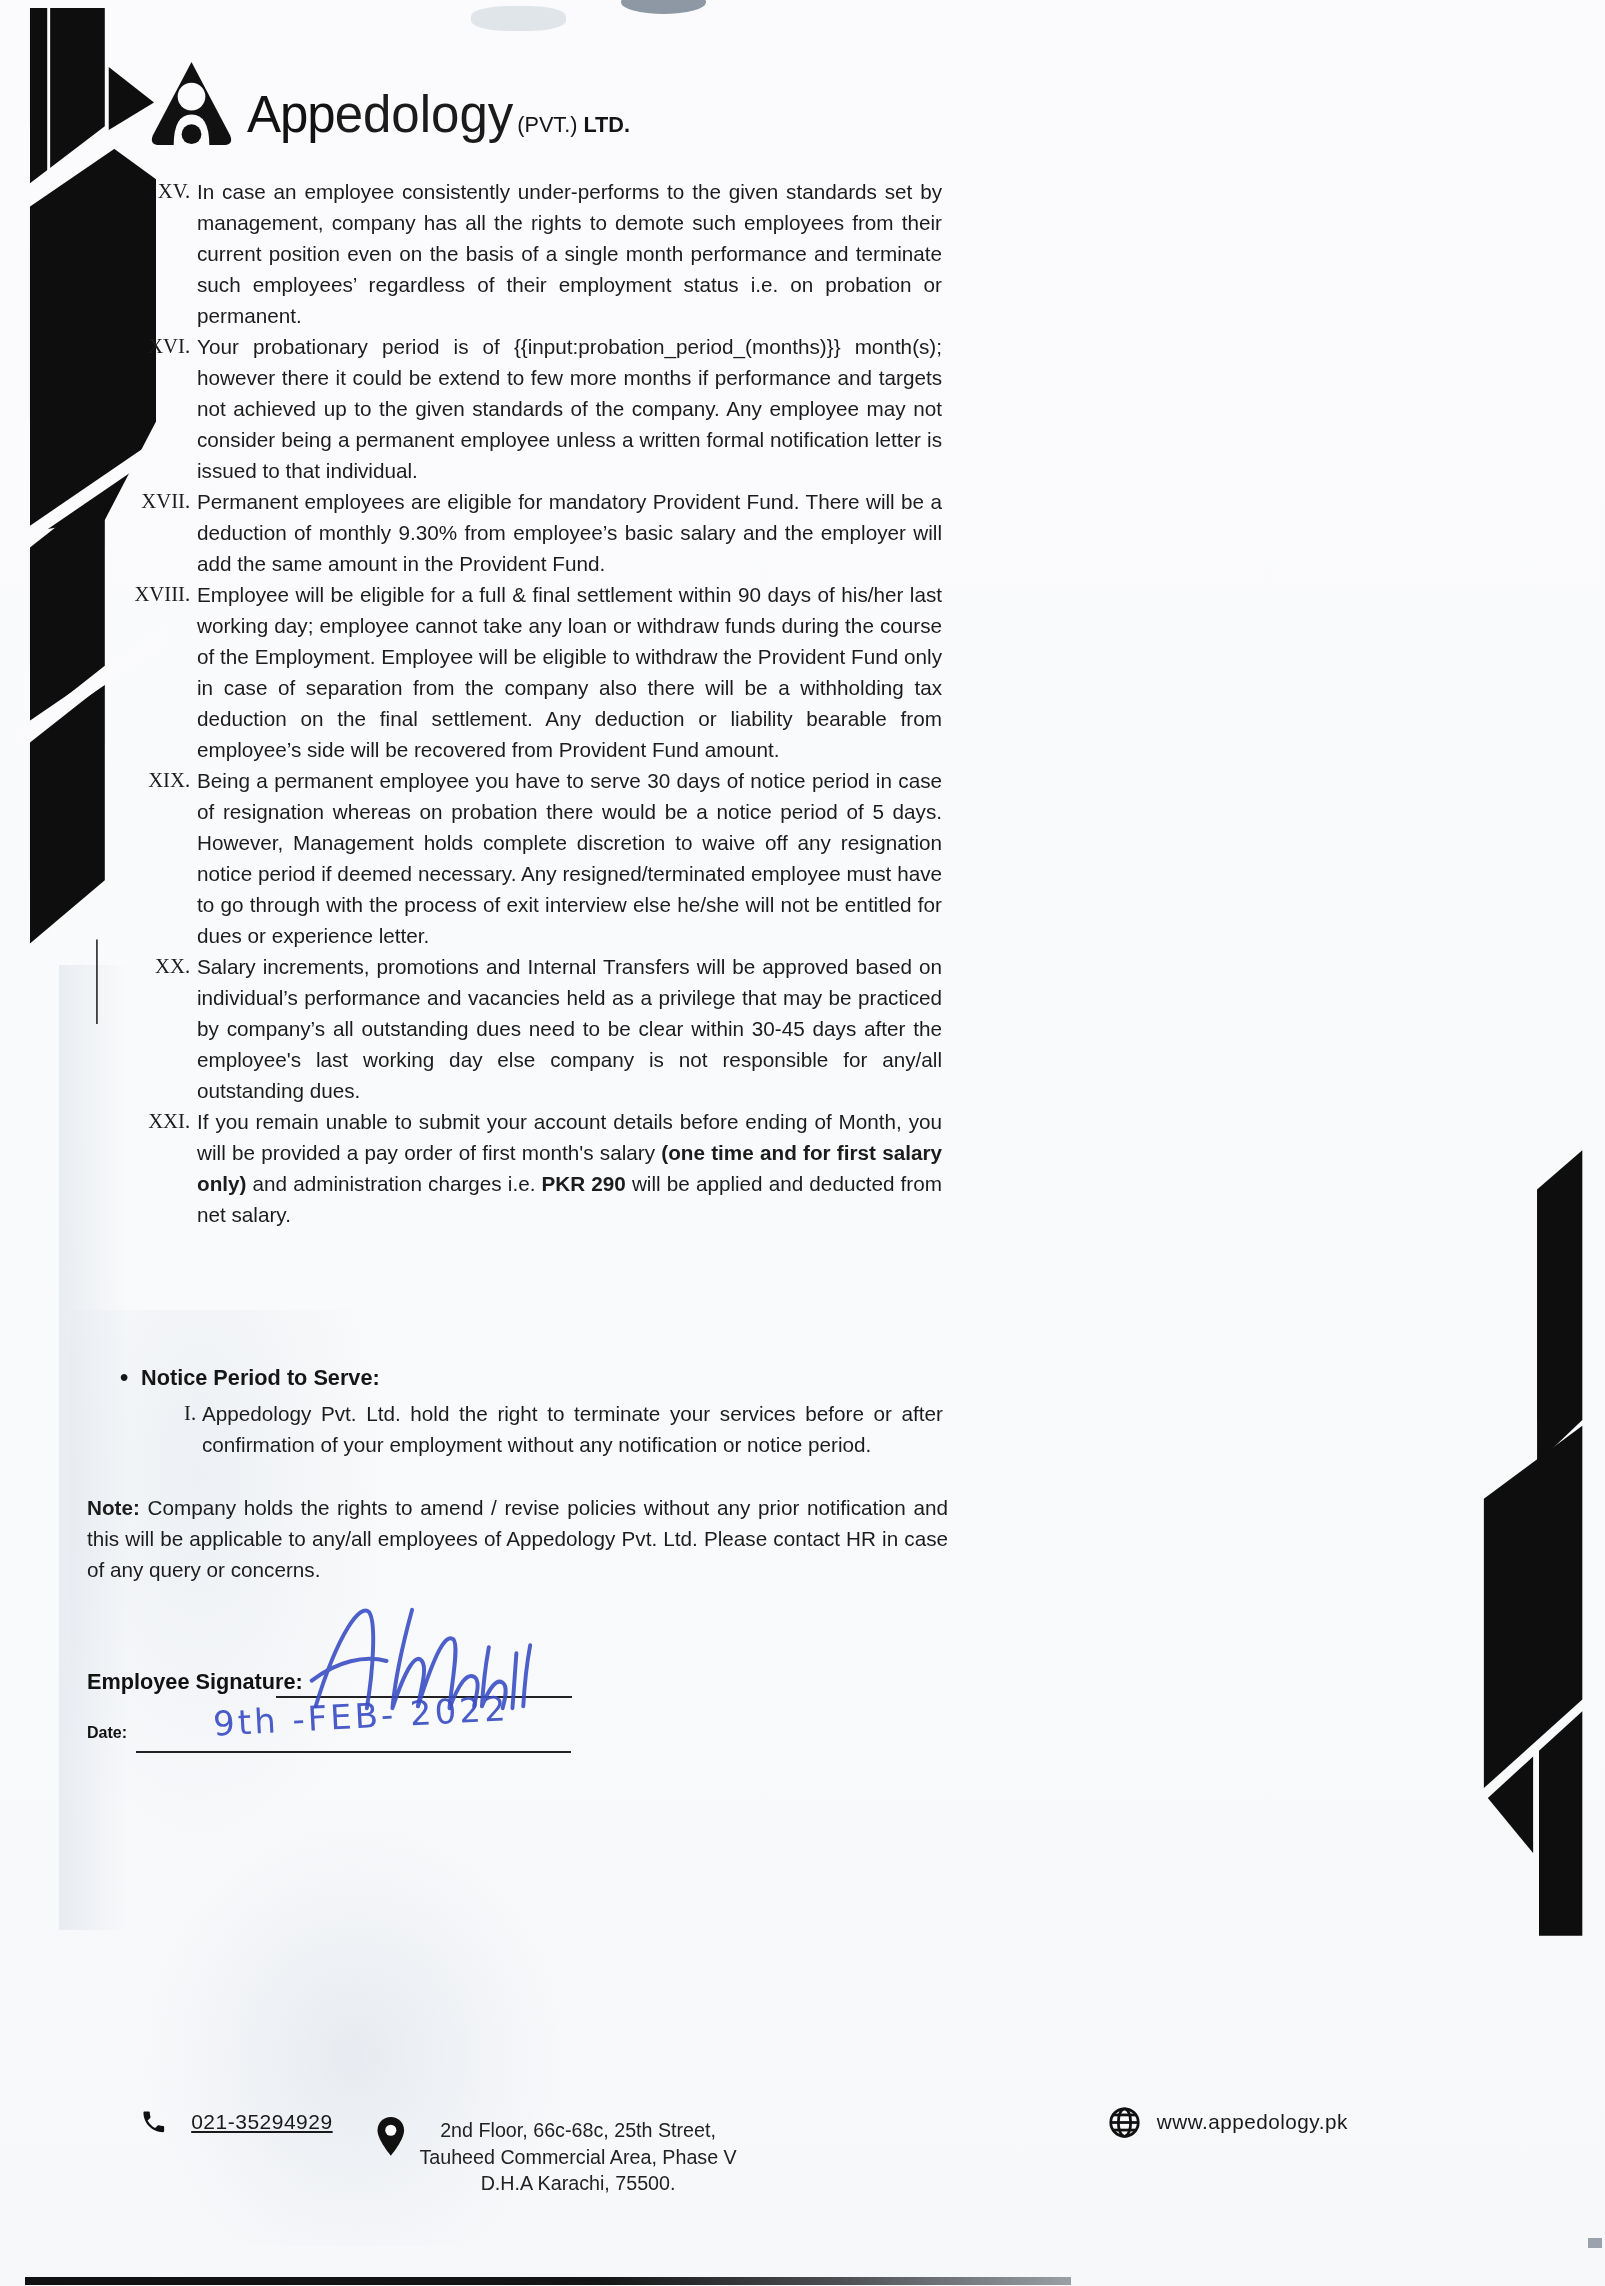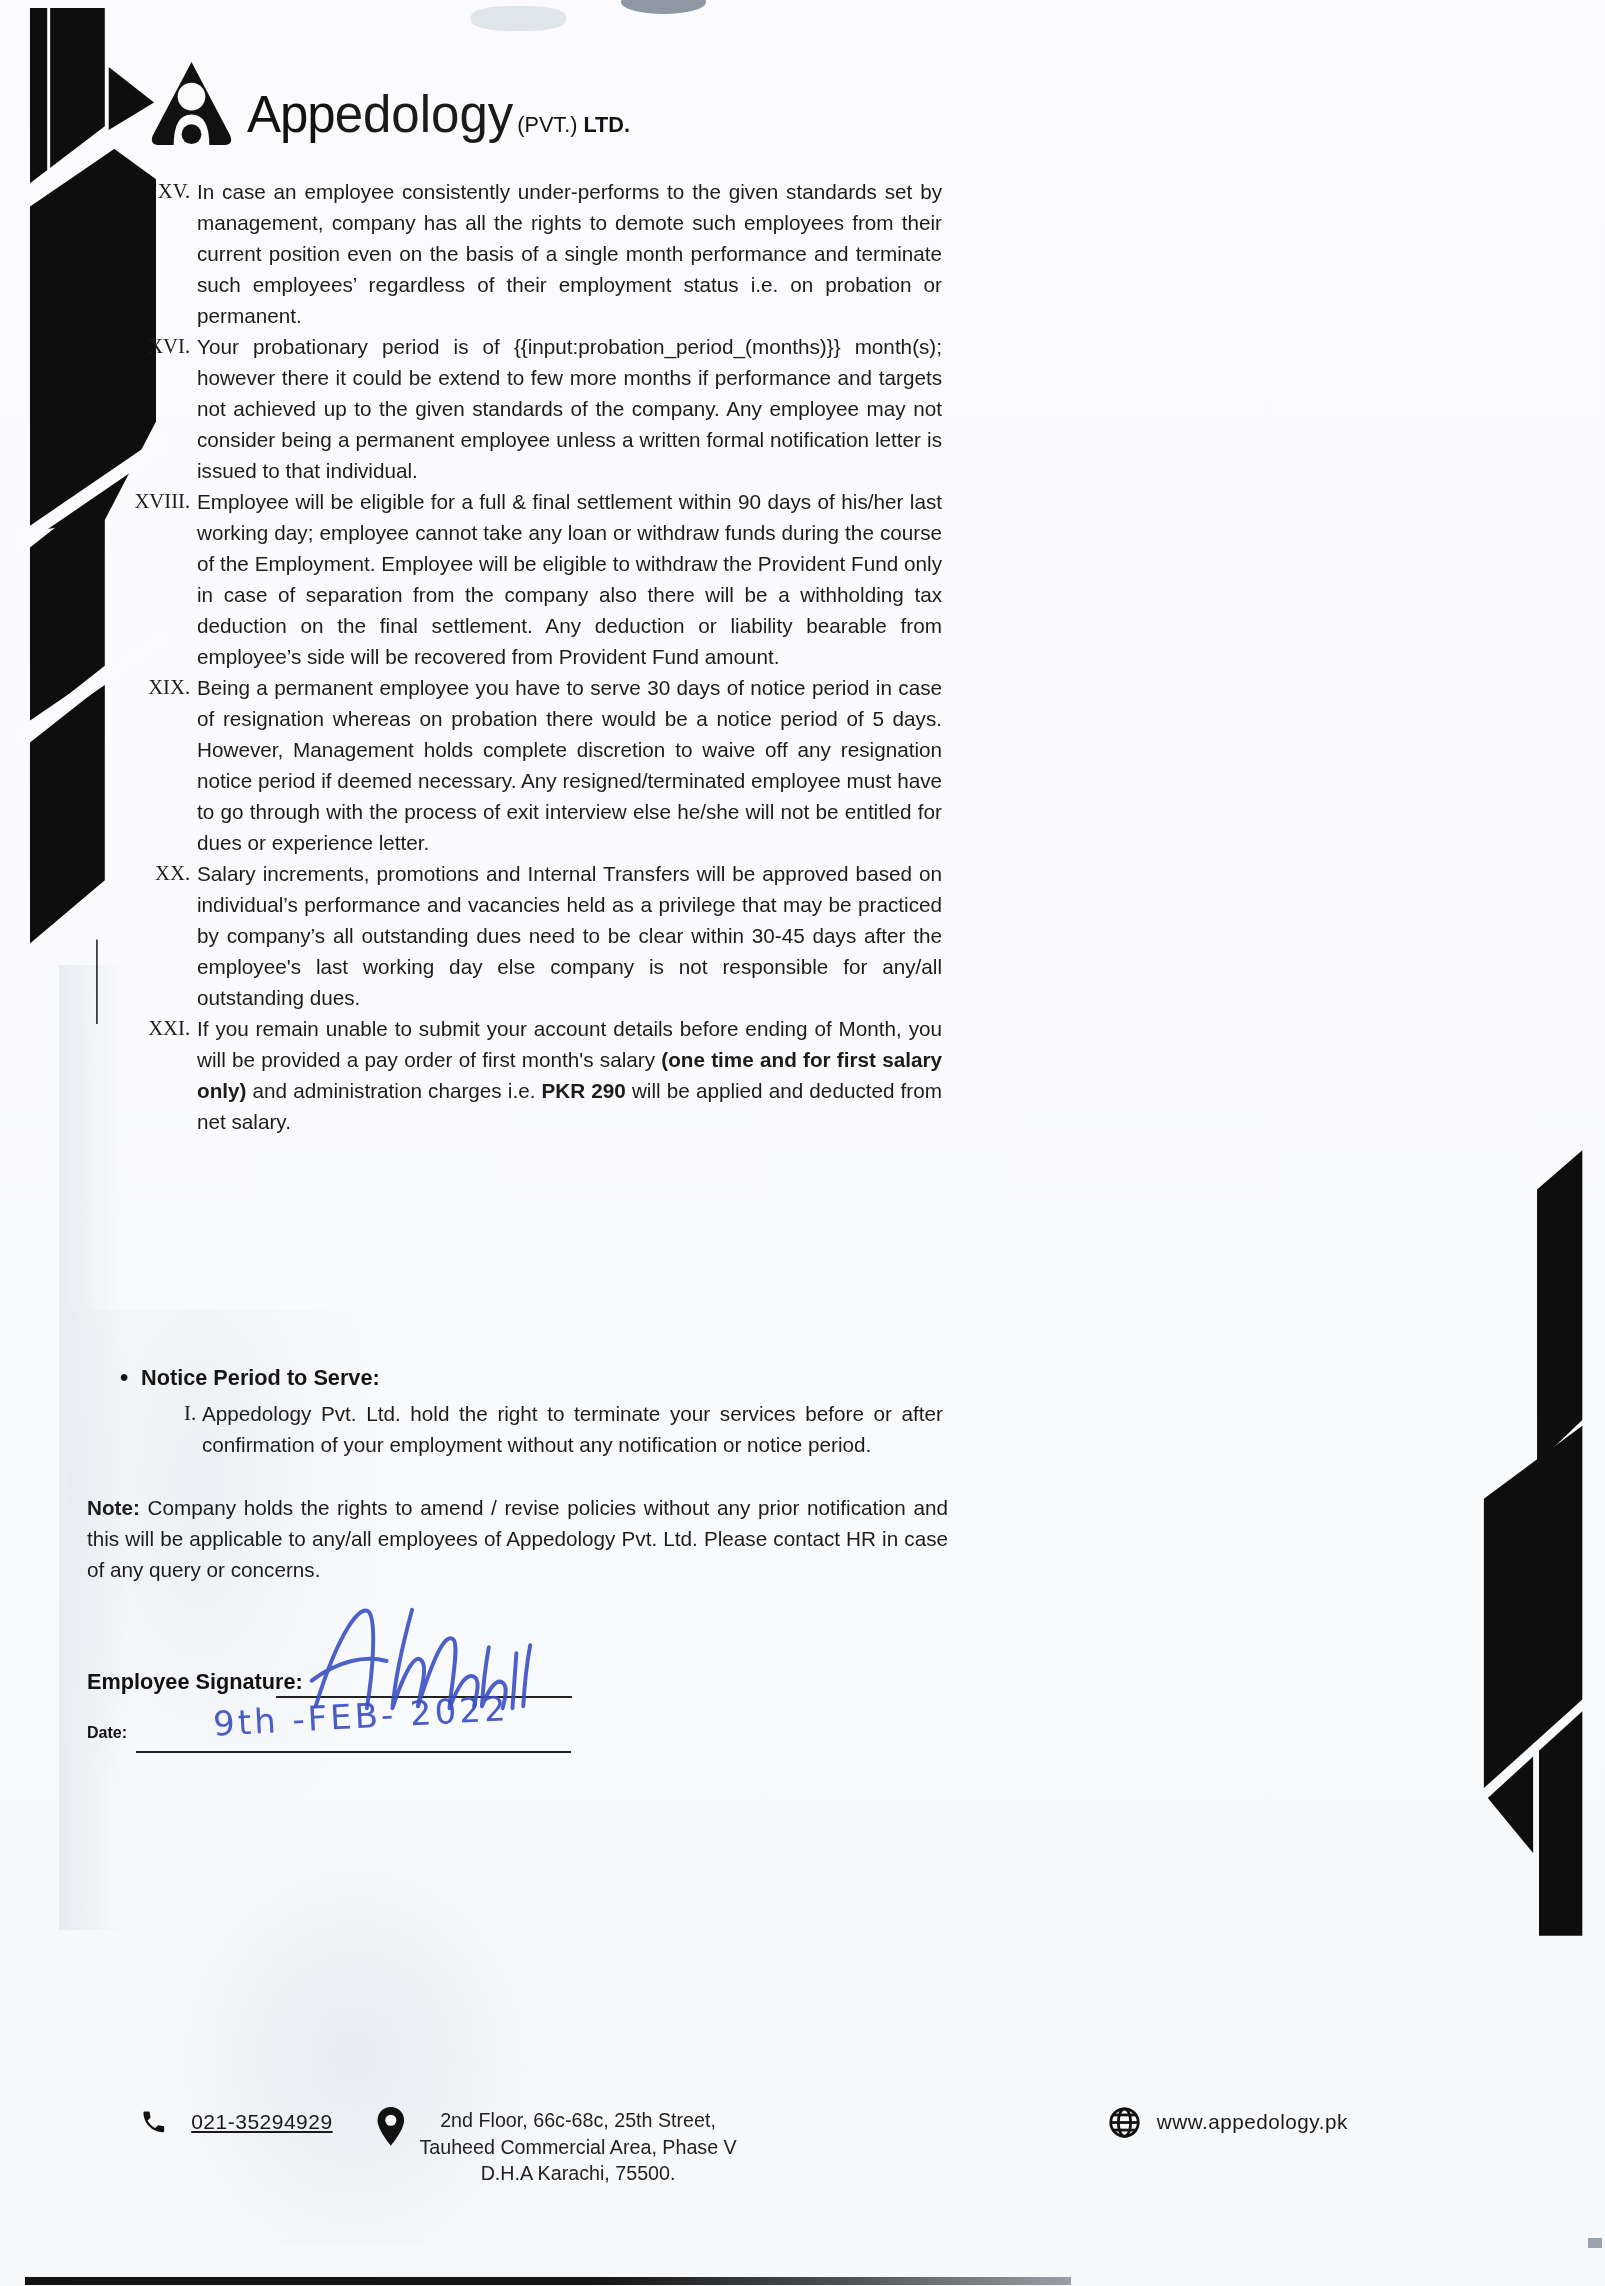--- a/index.html
+++ b/index.html
@@ -77,21 +77,21 @@
   .date-hand {
     position:absolute; left:126px; top:-5.9px; transform:rotate(-3deg);
     color:#3b4fc4; font-size:34px; letter-spacing:3px; white-space:nowrap;
     font-family:"DejaVu Sans", sans-serif; opacity:.92;
   }
 
   
   .footer { position:absolute; left:0; top:2100px; width:1606px; height:108px; font-size:19.7px; color:#1a1a1a; }
   .f-phone { position:absolute; left:140px; top:7.9px; display:flex; align-items:center; }
   .f-phone-num { margin-left:23.6px; font-size:21px; letter-spacing:0.5px;text-decoration:underline; }
-  .f-addr { position:absolute; left:376px; top:7px; display:flex; }
+  .f-addr { position:absolute; left:376px; top:17px; display:flex; }
   .f-addr-lines { margin-left:13.8px; text-align:center; font-size:19.7px; line-height:26.6px; color:#222; }
   .f-web { position:absolute; left:1108px; top:5.9px; display:flex; align-items:center; }
   .f-web-text { margin-left:15.8px; font-size:20.7px; letter-spacing:0.5px; }
 
   .dec { position:absolute; pointer-events:none; }
 </style>
 </head>
 <body>
 
 <div class="page">
@@ -148,20 +148,24 @@
   <div class="policy-list">
     <div class="policy-item">
       <div class="policy-num">XV.</div>
       <div class="policy-text">In case an employee consistently under-performs to the given standards set by management, company has all the rights to demote such employees from their current position even on the basis of a single month performance and terminate such employees’ regardless of their employment status i.e. on probation or permanent.</div>
     </div>
     <div class="policy-item">
       <div class="policy-num">XVI.</div>
       <div class="policy-text">Your probationary period is of {{input:probation_period_(months)}} month(s); however there it could be extend to few more months if performance and targets not achieved up to the given standards of the company. Any employee may not consider being a permanent employee unless a written formal notification letter is issued to that individual.</div>
     </div>
     <div class="policy-item">
+      <div class="policy-num">XVII.</div>
+      <div class="policy-text">Permanent employees are eligible for mandatory Provident Fund. There will be a deduction of monthly 9.30% from employee’s basic salary and the employer will add the same amount in the Provident Fund.</div>
+    </div>
+    <div class="policy-item">
       <div class="policy-num">XVIII.</div>
       <div class="policy-text">Employee will be eligible for a full &amp; final settlement within 90 days of his/her last working day; employee cannot take any loan or withdraw funds during the course of the Employment. Employee will be eligible to withdraw the Provident Fund only in case of separation from the company also there will be a withholding tax deduction on the final settlement. Any deduction or liability bearable from employee’s side will be recovered from Provident Fund amount.</div>
     </div>
     <div class="policy-item">
       <div class="policy-num">XIX.</div>
       <div class="policy-text">Being a permanent employee you have to serve 30 days of notice period in case of resignation whereas on probation there would be a notice period of 5 days. However, Management holds complete discretion to waive off any resignation notice period if deemed necessary. Any resigned/terminated employee must have to go through with the process of exit interview else he/she will not be entitled for dues or experience letter.</div>
     </div>
     <div class="policy-item">
       <div class="policy-num">XX.</div>
       <div class="policy-text">Salary increments, promotions and Internal Transfers will be approved based on individual’s performance and vacancies held as a privilege that may be practiced by company’s all outstanding dues need to be clear within 30-45 days after the employee's last working day else company is not responsible for any/all outstanding dues.</div>

